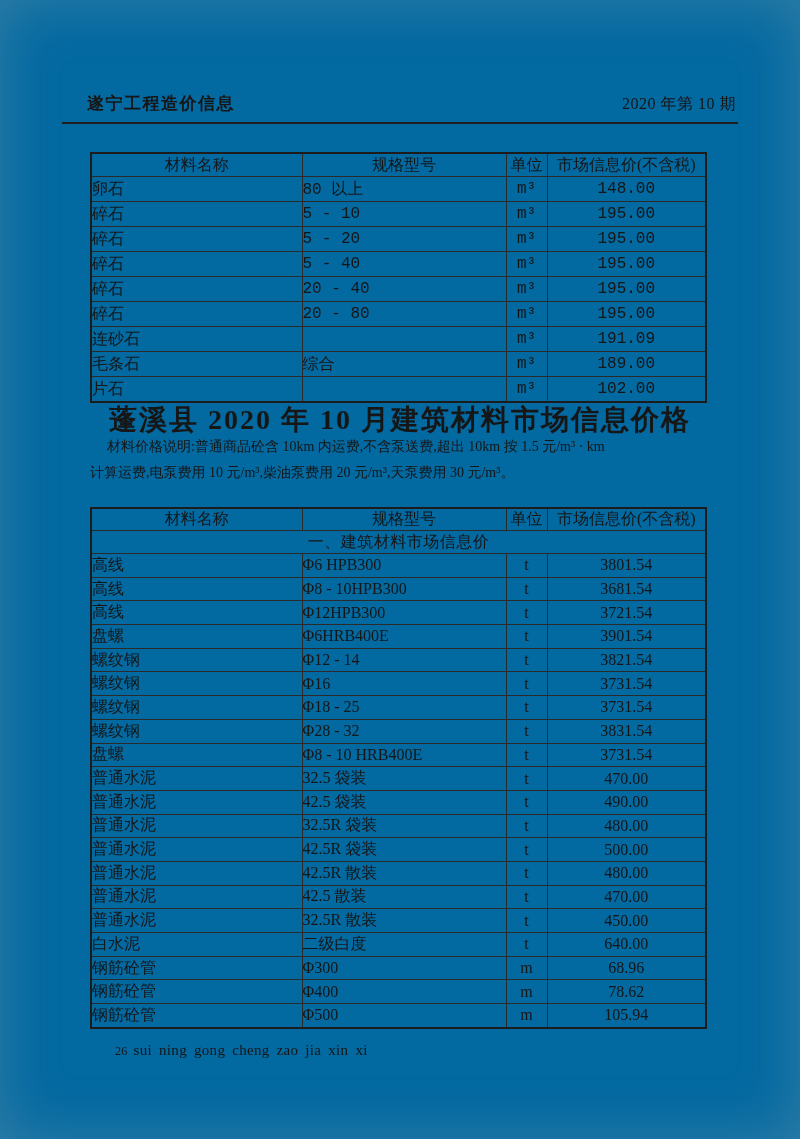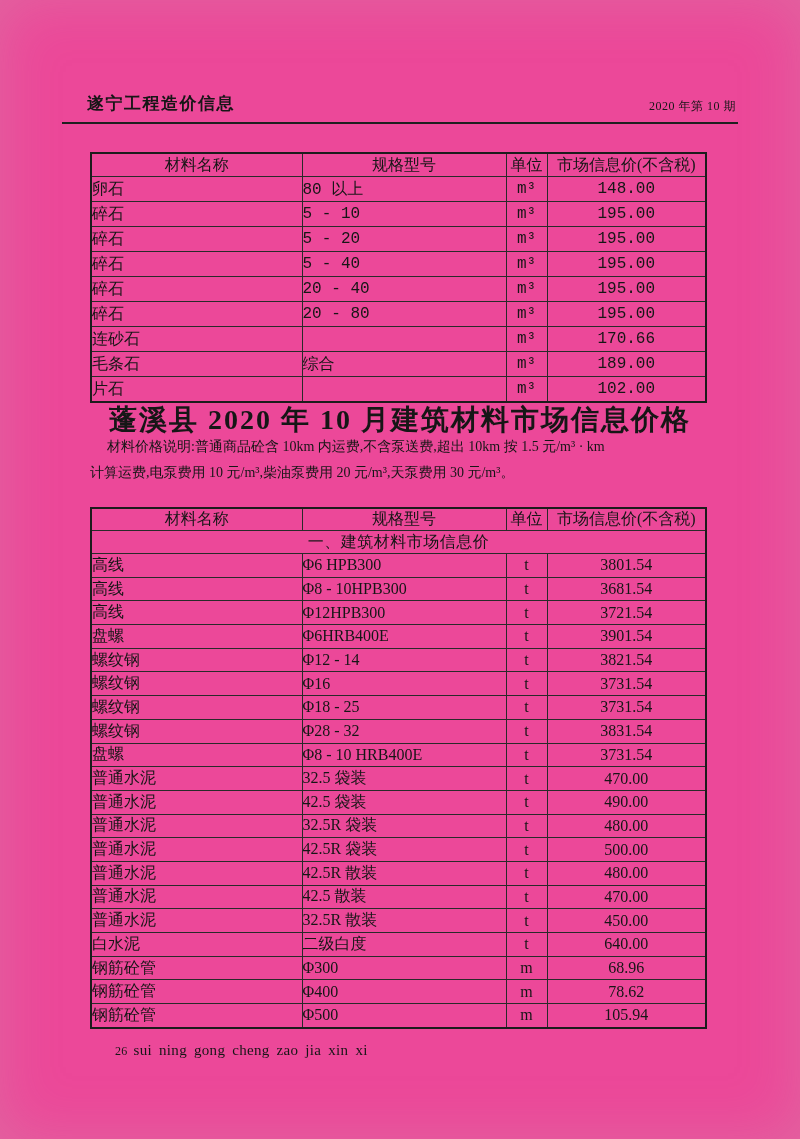--- a/index.html
+++ b/index.html
@@ -1,32 +1,32 @@
 <!DOCTYPE html>
 <html><head>
 <meta charset="utf-8">
 <style>
   html,body { margin:0; padding:0; }
   body { background:#e8e8e6; }
   .page {
     position:relative; width:800px; height:1139px; margin:0 auto;
-    background:#ec4899; color:#161616;
+    background:#0369a1; color:#161616;
     font-family:"Liberation Serif","DejaVu Serif",serif;
     overflow:hidden;
     box-shadow:inset 0 0 60px rgba(190,190,185,0.25);
   }
 
   
   .running-header {
     position:absolute; top:92px; left:62px; width:676px;
     display:flex; justify-content:space-between; align-items:flex-end;
     border-bottom:2px solid #1f1f1f; padding-bottom:7px;
   }
   .journal { font-weight:bold; font-size:17px; letter-spacing:1.5px; padding-left:25px; }
-  .issue   { font-size:12px; letter-spacing:0.5px; padding-right:2px; }
+  .issue   { font-size:16px; letter-spacing:0.5px; padding-right:2px; }
 
   
   table.price {
     position:absolute; left:90px; width:615px;
     border-collapse:collapse; table-layout:fixed;
     border:2px solid #1c1c1c;
     padding-left:16px;
   }
   table.price th, table.price td {
     border:1px solid #2a2a2a;
@@ -126,21 +126,21 @@
         <tr>
           <td class="c0">碎石</td>
           <td class="c1">20 - 80</td>
           <td class="c2">m³</td>
           <td class="c3">195.00</td>
         </tr>
         <tr>
           <td class="c0">连砂石</td>
           <td class="c1"></td>
           <td class="c2">m³</td>
-          <td class="c3">170.66</td>
+          <td class="c3">191.09</td>
         </tr>
         <tr>
           <td class="c0">毛条石</td>
           <td class="c1">综合</td>
           <td class="c2">m³</td>
           <td class="c3">189.00</td>
         </tr>
         <tr>
           <td class="c0">片石</td>
           <td class="c1"></td>

